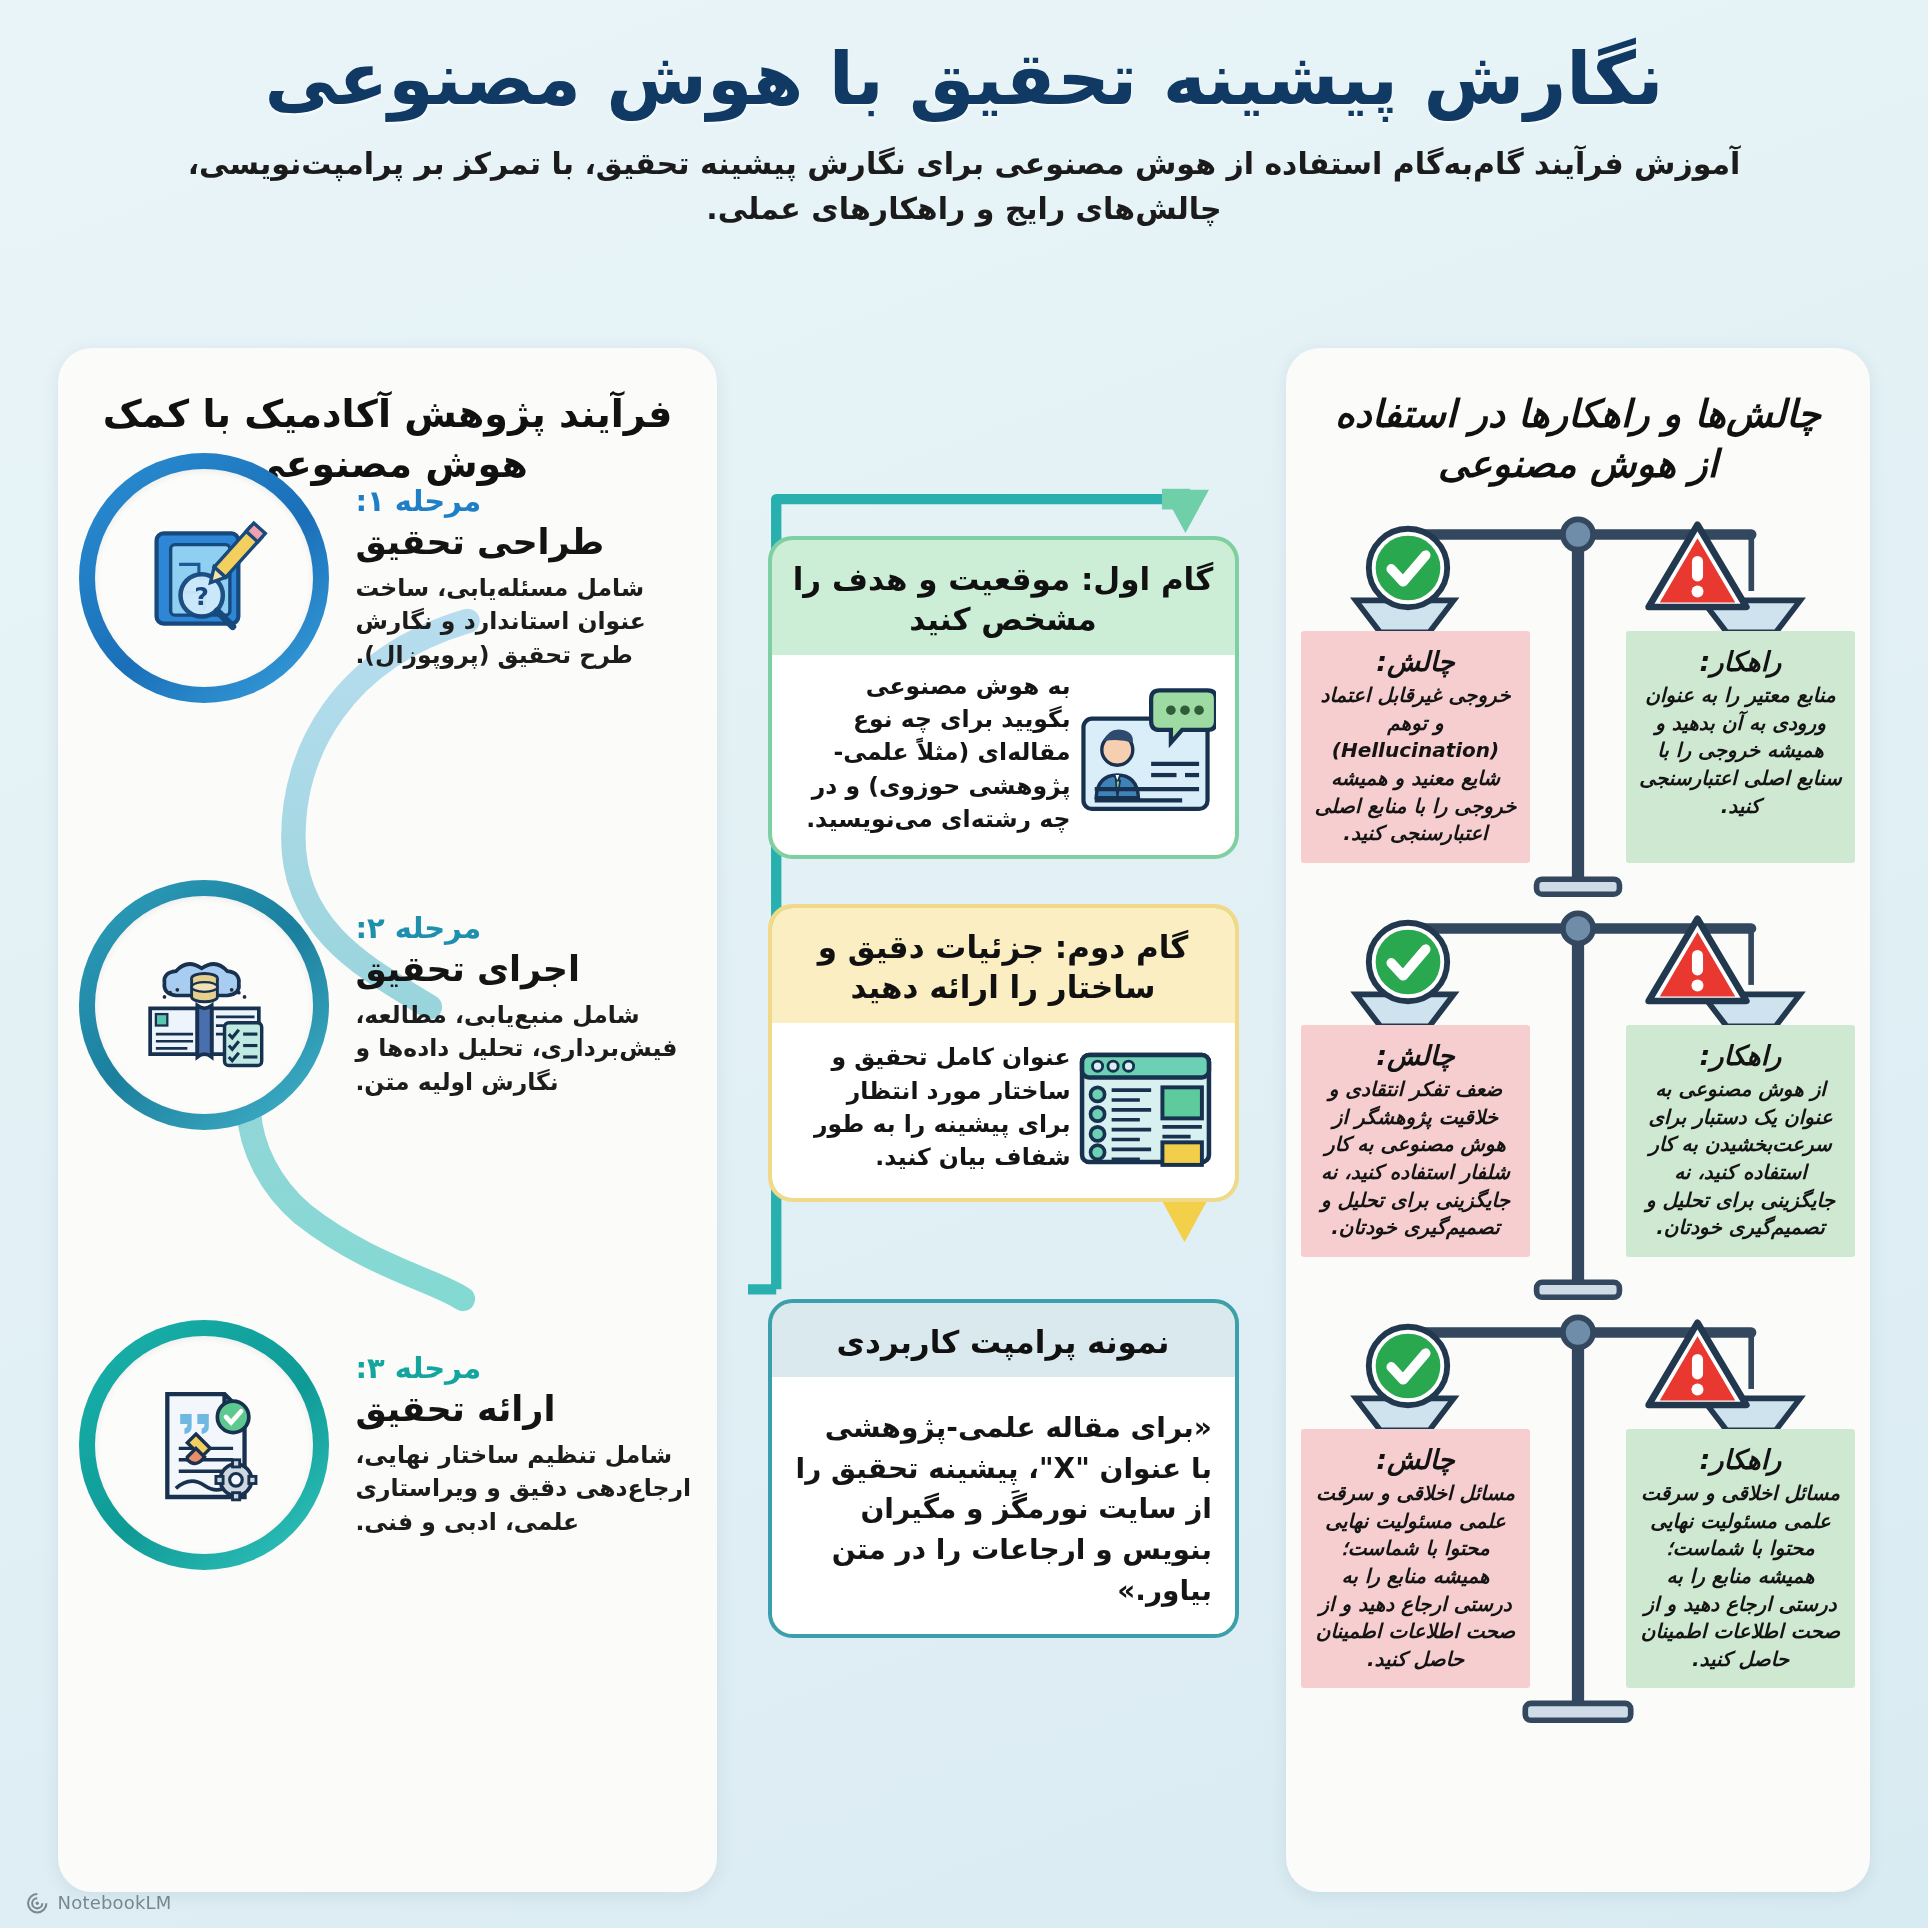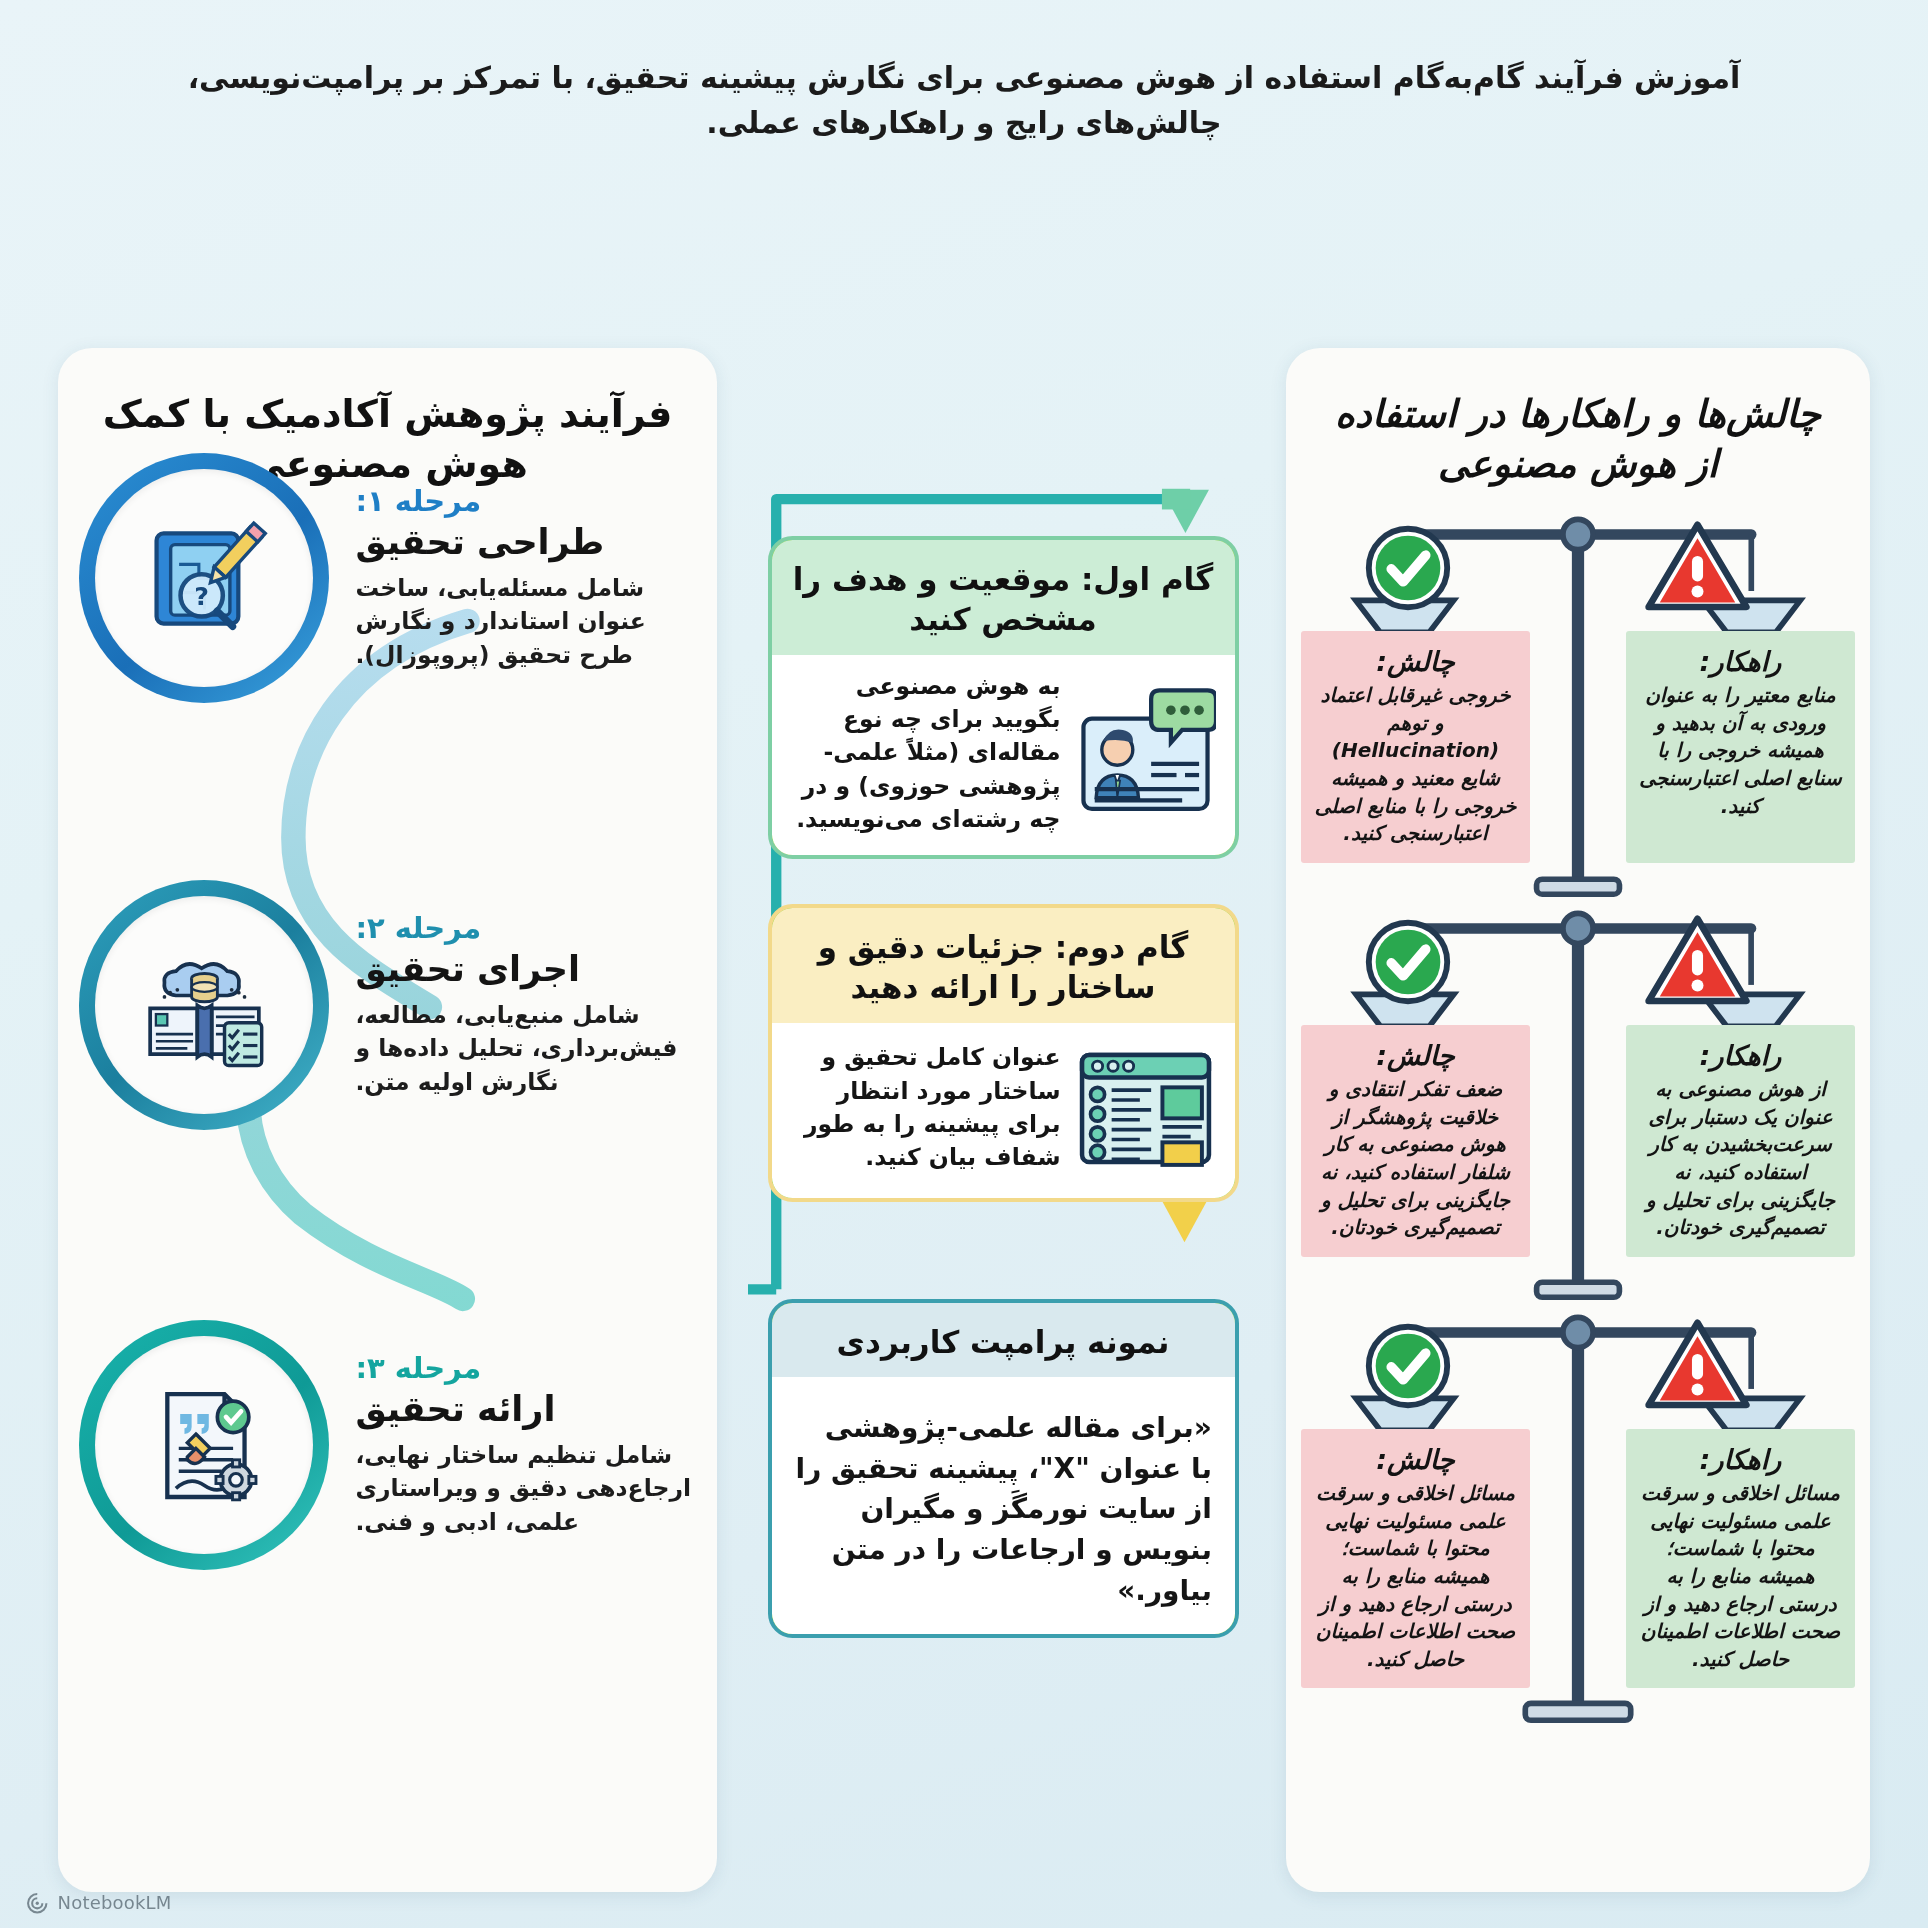--- a/index.html
+++ b/index.html
@@ -161,21 +161,21 @@
     padding: 19px 21px 15px 21px;
     font-size: 31px;
     font-weight: bold;
     color: #111;
     line-height: 1.3;
     text-align: center;
   }
   .step-card .sc-body {
     background: #fff;
     padding: 15px 19px 19px 19px;
-    display: flex; flex-direction: row-reverse; align-items: center; gap: 14px;
+    display: flex; flex-direction: row-reverse; align-items: center; gap: 4px;
   }
   .sc-text { flex: 1 1 auto; font-size: 23.5px; font-weight: 700; color: #151515; line-height: 1.42; text-align: right; }
   .sc-icon { flex: 0 0 auto; width: 141px; height: 141px; }
 
   .card-green  { border-color: #7ecfa4; }
   .card-green  .sc-head { background: #ccedd6; }
   .card-yellow { border-color: #f2d98a; }
   .card-yellow .sc-head { background: #faeec2; }
   .card-teal   { border-color: #3b9fae; }
   .card-teal   .sc-head { background: #d9e9ee; }
@@ -204,20 +204,21 @@
     display: flex; flex-direction: row; align-items: center; gap: 8.5px;
     direction: ltr;
     opacity: .62;
   }
   .wm-text { font-size: 18px; color: #3a4a55; font-weight: 500; letter-spacing: 0.2px; }
 </style>
 </head>
 <body>
 
 <div class="header">
+  <div class="main-title">نگارش پیشینه تحقیق با هوش مصنوعی</div>
   <div class="subtitle">آموزش فرآیند گام‌به‌گام استفاده از هوش مصنوعی برای نگارش پیشینه تحقیق، با تمرکز بر پرامپت‌نویسی، چالش‌های رایج و راهکارهای عملی.</div>
 </div>
 
 <div class="columns">
 
   <div class="column col-left">
     <div class="panel">
       <div class="col-head">فرآیند پژوهش آکادمیک با کمک هوش مصنوعی</div>
 
       <svg class="connector-svg" viewBox="0 0 700 1640">

